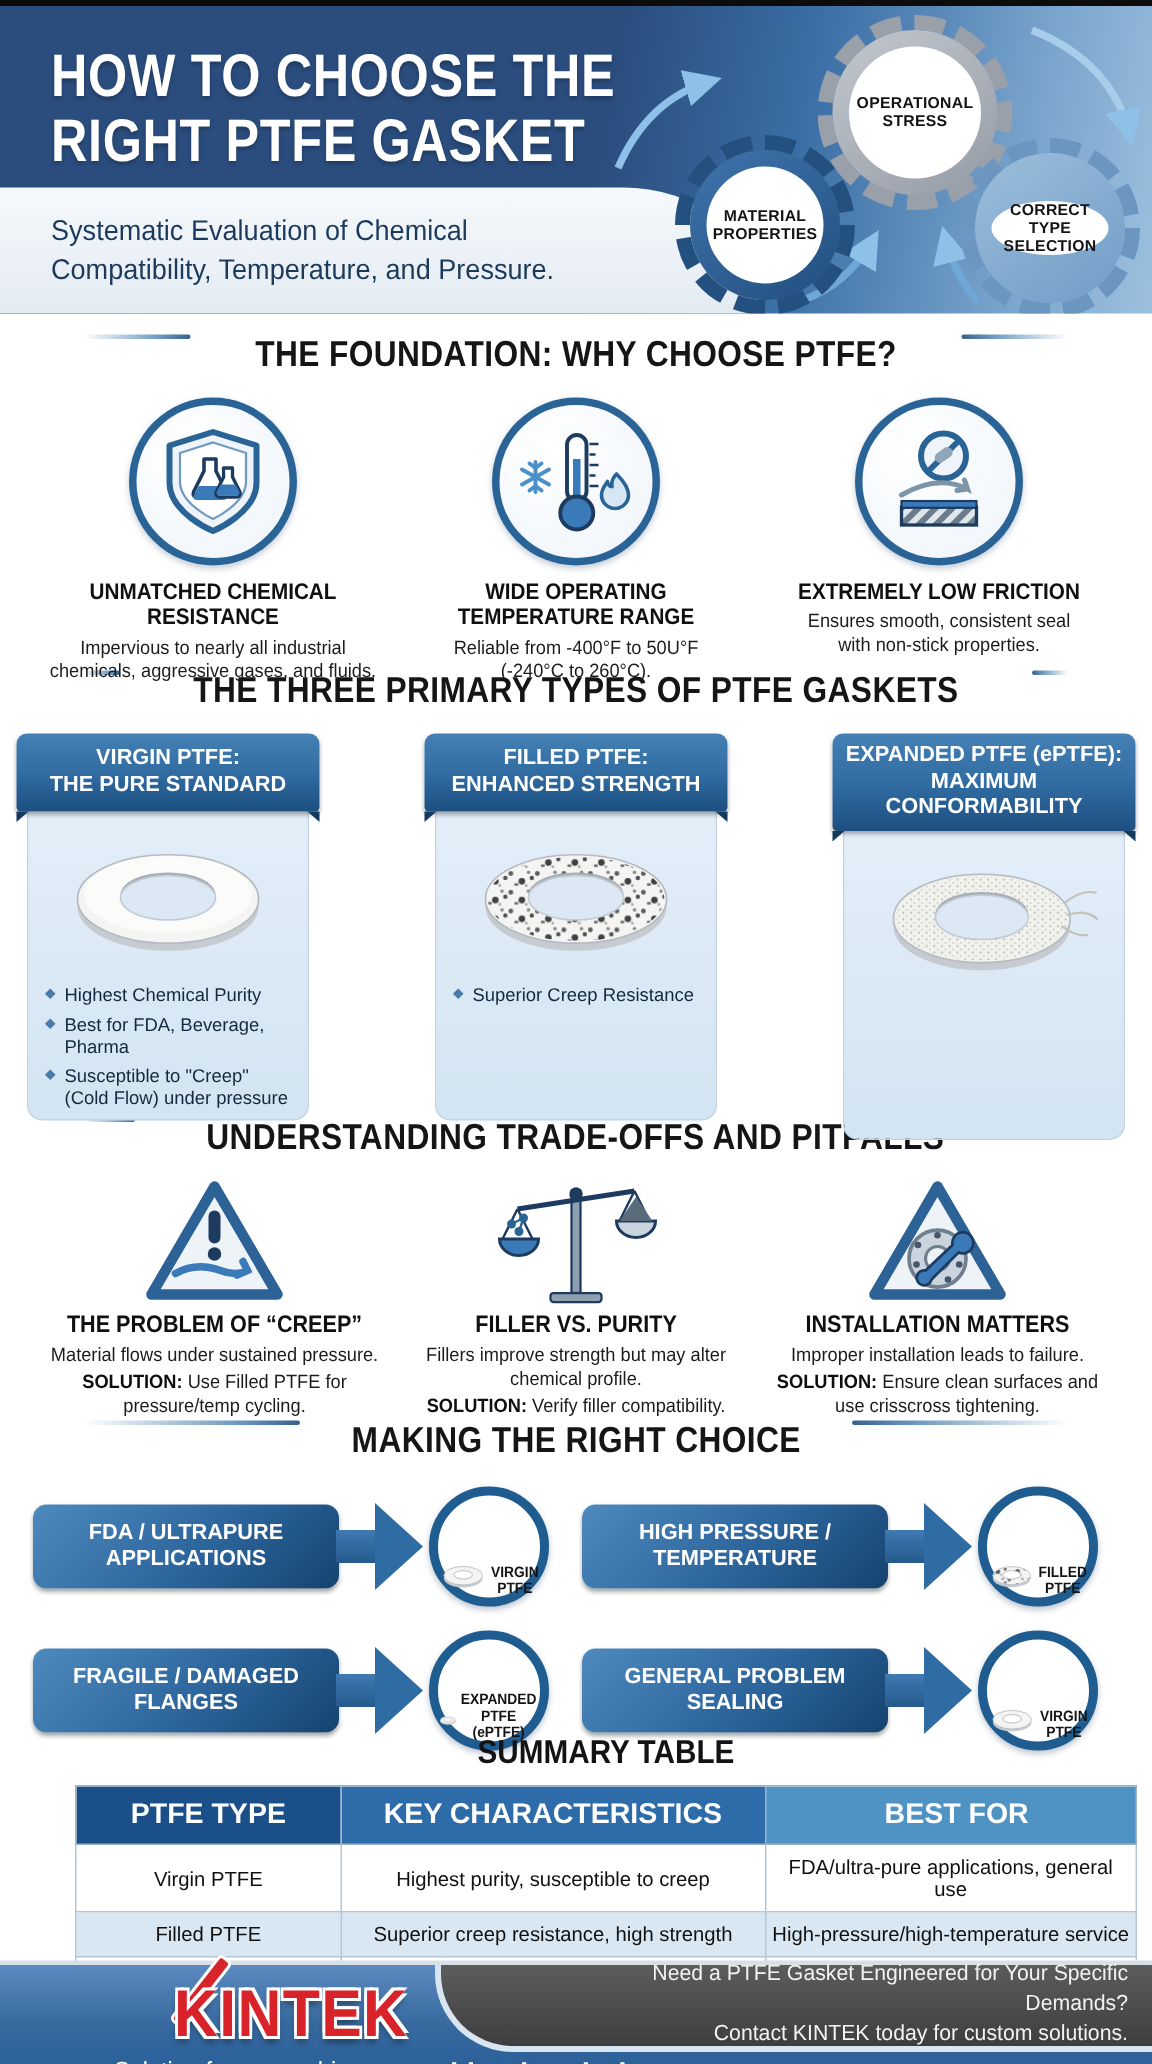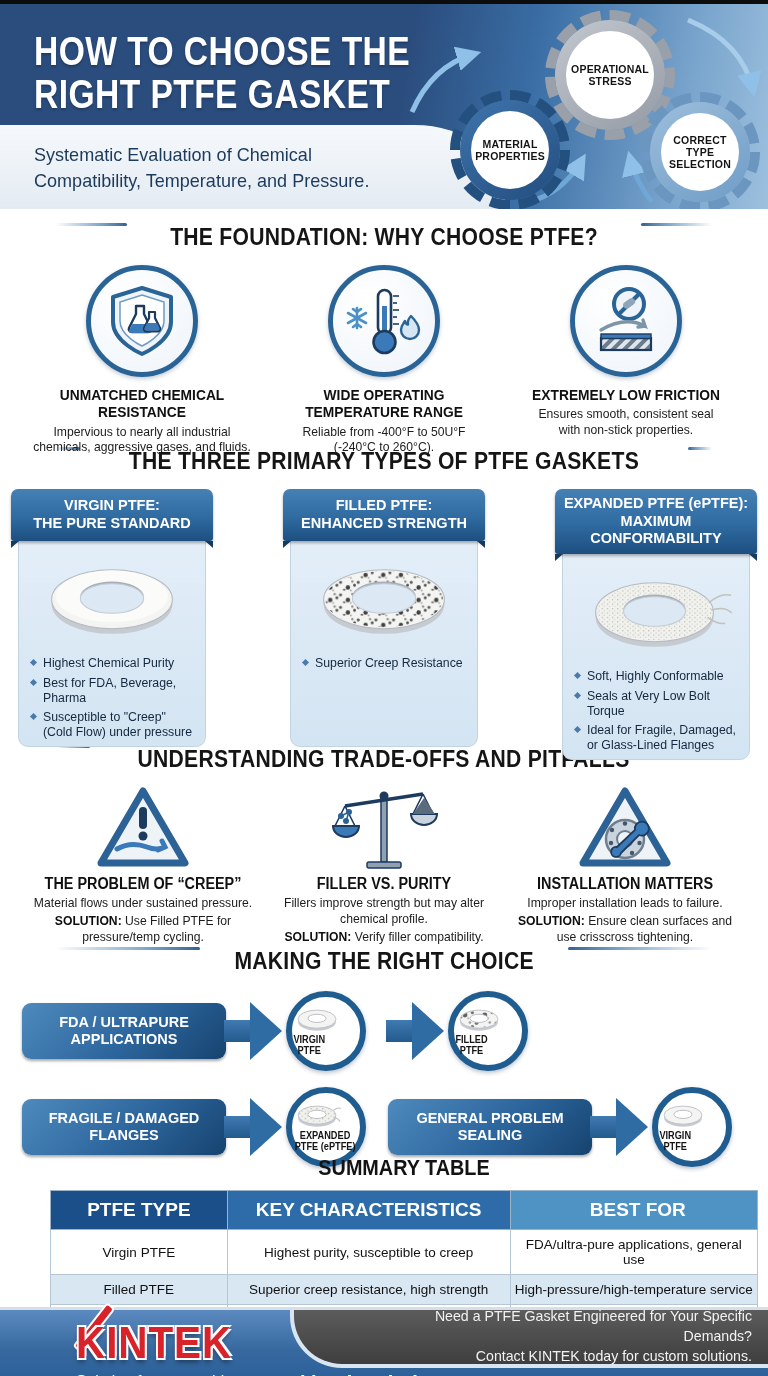--- a/index.html
+++ b/index.html
@@ -55,21 +55,21 @@
   .trade-sol { margin-top: 2px; font-size: 12.8px; color: #1c1c1c; line-height: 1.25; transform: scaleX(0.95); }
   .trade-sol b { font-weight: 800; color: #0e0e0e; }
 
   
   .sec-choice { height: 212px; padding-top: 10px; }
   .choice-grid { display: grid; grid-template-columns: 1fr 1fr; row-gap: 16px; padding: 16px 14px 0 22px; }
   .choice-item { display: flex; align-items: center; }
   .choice-banner { width: 204px; height: 56px; border-radius: 9px; background: linear-gradient(135deg, #4e8abe 0%, #2c659c 55%, #16436f 100%); color: #fff; font-weight: 800; font-size: 14.5px; line-height: 1.2; display: flex; align-items: center; justify-content: center; text-align: center; box-shadow: 0 2px 3px rgba(0,0,0,.35); }
   .arrow-stem { width: 26px; height: 22px; background: linear-gradient(180deg, #3f7ab0, #245a8e); margin-left: -2px; }
   .arrow-head { width: 0; height: 0; border-left: 32px solid #2f6ca3; border-top: 29px solid transparent; border-bottom: 29px solid transparent; }
-  .choice-circle { width: 80px; height: 80px; margin-left: 4px; border-radius: 50%; border: 6px solid #1f5c8f; background: #fff; box-shadow: 0 2px 4px rgba(20,50,90,.3); display: flex; flex-direction: column; align-items: flex-start; justify-content: center; }
+  .choice-circle { width: 80px; height: 80px; margin-left: 4px; border-radius: 50%; border: 6px solid #1f5c8f; background: #fff; box-shadow: 0 2px 4px rgba(20,50,90,.3); display: flex; flex-direction: row; align-items: flex-end; justify-content: center; }
   .choice-circle-label { font-size: 10px; font-weight: 800; color: #141414; line-height: 1.1; text-align: center; transform: scaleX(0.92); }
 
   
   .sec-summary { height: 140px; padding-top: 6px; margin-left: 40px; }
   .summary-title { text-align: center; font-size: 22px; font-weight: 800; color: #131313; transform: scaleX(0.9); }
   table.summary { width: 708px; margin: 9px auto 0 auto; border-collapse: collapse; }
   table.summary th { color: #fff; font-size: 19px; font-weight: 700; padding: 8px 4px; border: 1px solid #9db4c8; }
   table.summary th.c0 { background: #1b4f8a; width: 25%; }
   table.summary th.c1 { background: #2d6ca8; width: 40%; }
   table.summary th.c2 { background: #4f93c4; width: 35%; padding-left: 12px; }
@@ -135,21 +135,21 @@
 STRESS</div>
       </div>
     </div>
     <div class="gear" style="left:450px; top:86px; width:120px; height:120px; border:10px dashed #24507f;">
       <div class="gear-ring" style="background:linear-gradient(145deg,#3f74ab,#234e80);">
         <div class="gear-core pl">MATERIAL
 PROPERTIES</div>
       </div>
     </div>
     <div class="gear" style="left:640px; top:88px; width:120px; height:120px; border:10px dashed #6b96c0;">
-      <div class="gear-ring" style="background:linear-gradient(145deg,#9dbedc,#6f9cc6);">
+      <div class="gear-ring" style="background:linear-gradient(145deg,#9dbedc,#6f9cc6);align-items:center;">
         <div class="gear-core pl">CORRECT
 TYPE
 SELECTION</div>
       </div>
     </div>
   </div>
 
   <div class="sec-foundation">
     <div class="sec-head">
       <div class="sec-line l"></div>
@@ -295,34 +295,20 @@
               <ellipse cx="108" cy="61" rx="78" ry="38" fill="url(#stip)"></ellipse>
               <ellipse cx="108" cy="57" rx="42" ry="20" fill="#a9afb6"></ellipse>
               <ellipse cx="108" cy="60" rx="42" ry="20" fill="#dce9f5" stroke="#c2ccd6" stroke-width="1.5"></ellipse>
               <g fill="none" stroke="#c2c2ba" stroke-width="2">
                 <path d="M182,48 q16,-14 30,-10"></path>
                 <path d="M185,58 q18,-6 28,4"></path>
                 <path d="M180,68 q14,10 24,8"></path>
               </g>
             </svg>
           </div>
-          <ul class="bullets">
-            <li>
-                <span class="bullet-sq"></span>
-                <span>Soft, Highly Conformable</span>
-              </li>
-            <li>
-                <span class="bullet-sq"></span>
-                <span>Seals at Very Low Bolt Torque</span>
-              </li>
-            <li>
-                <span class="bullet-sq"></span>
-                <span>Ideal for Fragile, Damaged, or Glass-Lined Flanges</span>
-              </li>
-          </ul>
         </div>
       </div>
     </div>
   </div>
 
   <div class="sec-tradeoffs">
     <div class="sec-head">
       <div class="sec-line l"></div>
       <div class="sec-title">UNDERSTANDING TRADE-OFFS AND PITFALLS</div>
       <div class="sec-line r"></div>
@@ -412,20 +398,22 @@
             <ellipse cx="30" cy="19" rx="23" ry="11" fill="#c6cbd1"></ellipse>
             <ellipse cx="30" cy="16" rx="23" ry="11" fill="#f4f4f2" stroke="#b6bac0"></ellipse>
             <ellipse cx="30" cy="15" rx="11" ry="5" fill="#ffffff" stroke="#aeb4ba"></ellipse>
           </svg>
           <div class="choice-circle-label pl">VIRGIN
 PTFE</div>
         </div>
       </div>
 
       <div class="choice-item">
+        <div class="choice-banner pl">HIGH PRESSURE /
+TEMPERATURE</div>
         <div class="arrow-stem"></div>
         <div class="arrow-head"></div>
         <div class="choice-circle">
           <svg width="50" height="28" viewBox="0 0 60 34">
             <ellipse cx="30" cy="19" rx="23" ry="11" fill="#c6cbd1"></ellipse>
             <ellipse cx="30" cy="16" rx="23" ry="11" fill="#f4f4f2" stroke="#b6bac0"></ellipse>
             <ellipse cx="30" cy="16" rx="22" ry="10" fill="url(#speck)" opacity="0.7"></ellipse>
             <ellipse cx="30" cy="15" rx="11" ry="5" fill="#ffffff" stroke="#aeb4ba"></ellipse>
           </svg>
           <div class="choice-circle-label pl">FILLED
@@ -498,21 +486,21 @@
       </tbody>
     </table>
   </div>
 
   <div class="footer">
     <div class="cta-panel">
       <div class="cta-line">Need a PTFE Gasket Engineered for Your Specific Demands?</div>
       <div class="cta-line">Contact KINTEK today for custom solutions.</div>
     </div>
     <div class="logo-block">
-      <div style="position:relative;">
+      <div style="position:relative;margin-left:40px;">
         <div class="logo-slash"></div>
         <div class="logo-text">KINTEK</div>
       </div>
       <div class="logo-tagline">Solution for researching</div>
     </div>
     <div class="website">kintek-solution.com</div>
   </div>
 
 </div>
 

